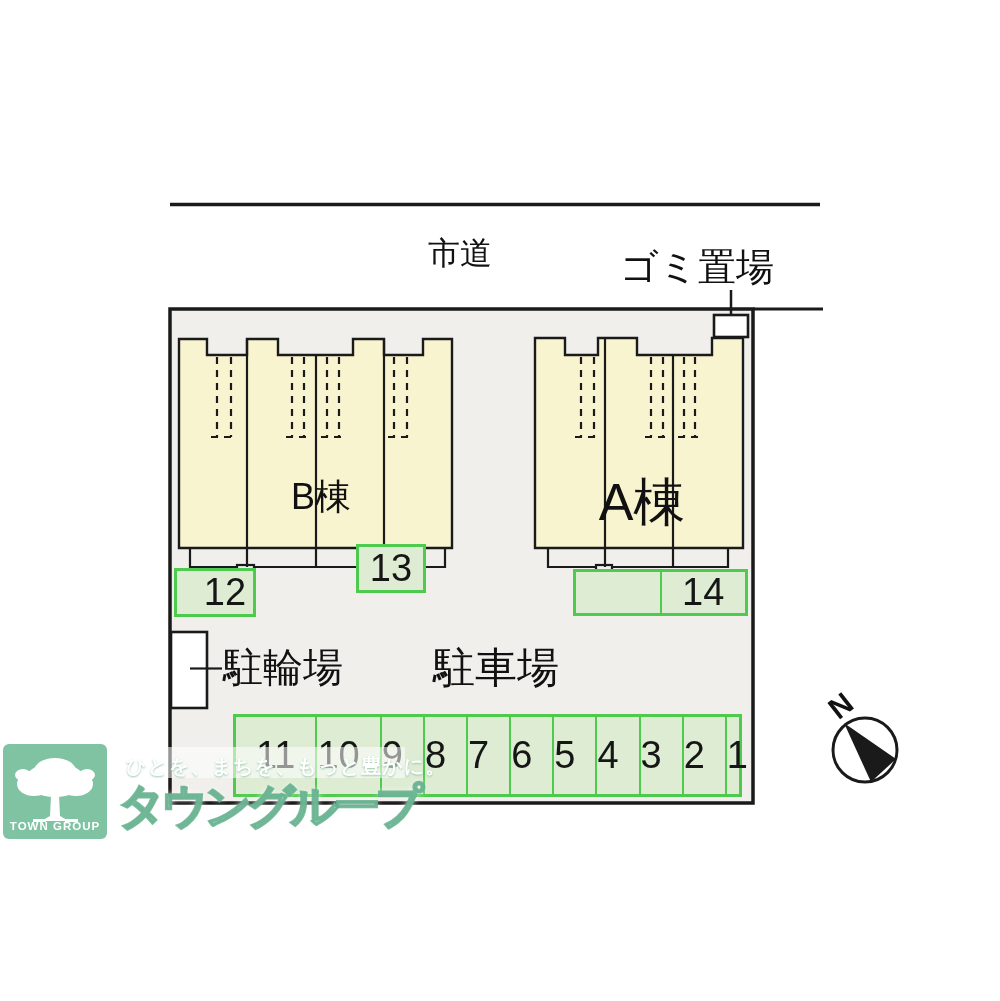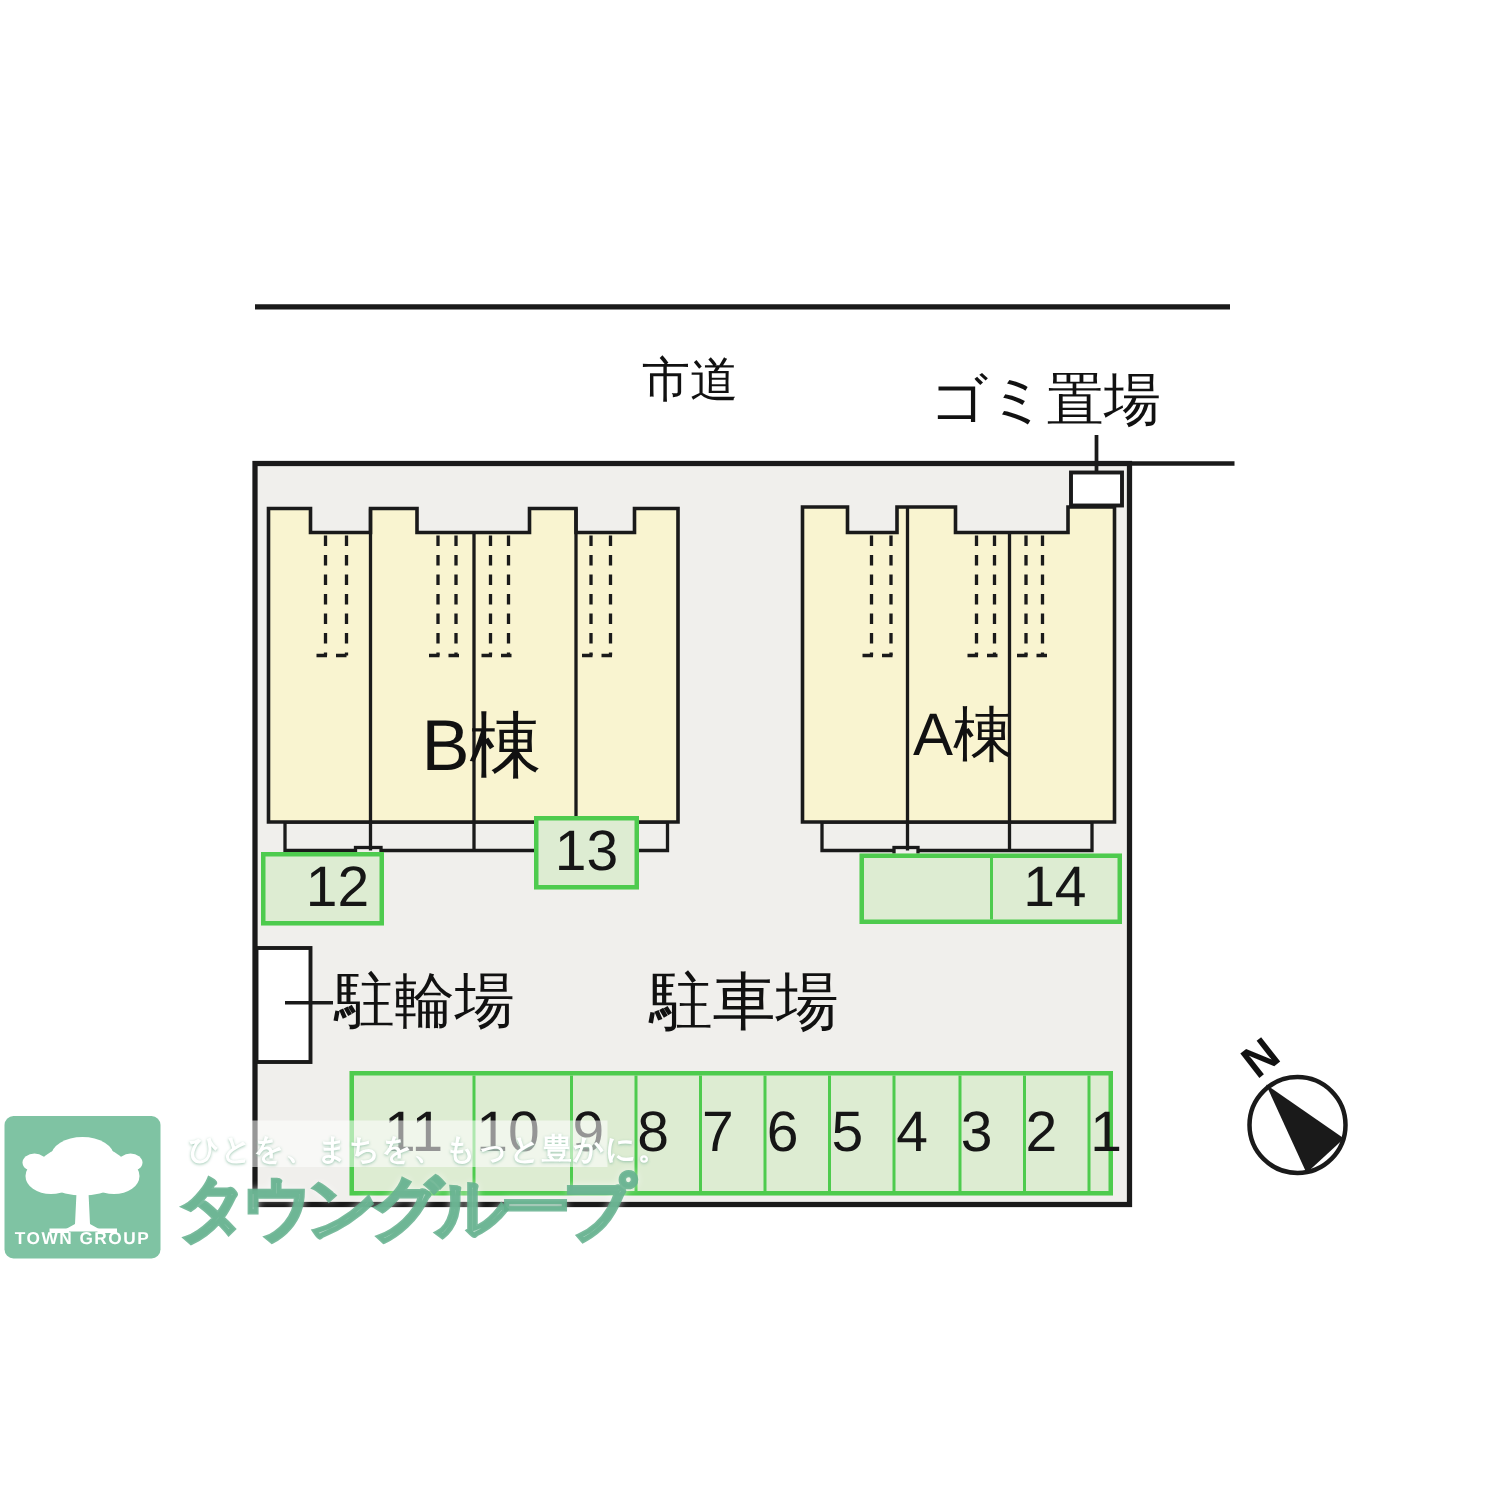--- a/index.html
+++ b/index.html
@@ -15,22 +15,22 @@
   .bldg{fill:var(--bfill);stroke:var(--outline);stroke-width:2.4;}
   .porch{fill:var(--site);stroke:var(--outline);stroke-width:2.2;}
   .wbox{fill:#ffffff;stroke:var(--outline);stroke-width:2.6;}
   .stair{stroke:var(--outline);stroke-width:2.2;stroke-dasharray:7 6;fill:none;}
   .needle{fill:var(--outline);stroke:none;}
 
   .lbl{position:absolute;transform:translate(-50%,-50%);color:#111;
        white-space:nowrap;font-weight:500;}
   .road-lbl{left:460px;top:254px;font-size:32px;}
   .garb-lbl{left:697px;top:267px;font-size:38px;}
-  .b-lbl{left:321px;top:497px;font-size:48px;}
-  .a-lbl{left:642px;top:490px;font-size:40px;}
+  .b-lbl{left:321px;top:497px;font-size:36px;}
+  .a-lbl{left:642px;top:503px;font-size:52px;}
   .bike-lbl{left:283px;top:667px;font-size:40px;}
   .car-lbl{left:496px;top:668px;font-size:42px;}
   .north-lbl{left:841px;top:706px;font-size:30px;font-weight:700;
              transform:translate(-50%,-50%) rotate(-38deg);}
 
   .gbox{position:absolute;background:var(--pfill);border:3px solid var(--pborder);
         box-sizing:border-box;display:flex;align-items:center;justify-content:center;
         font-size:38px;color:#161616;}
   .space12{left:174px;top:568px;width:82px;height:49px;padding-left:20px;}
   .space13{left:356px;top:544px;width:70px;height:49px;}

